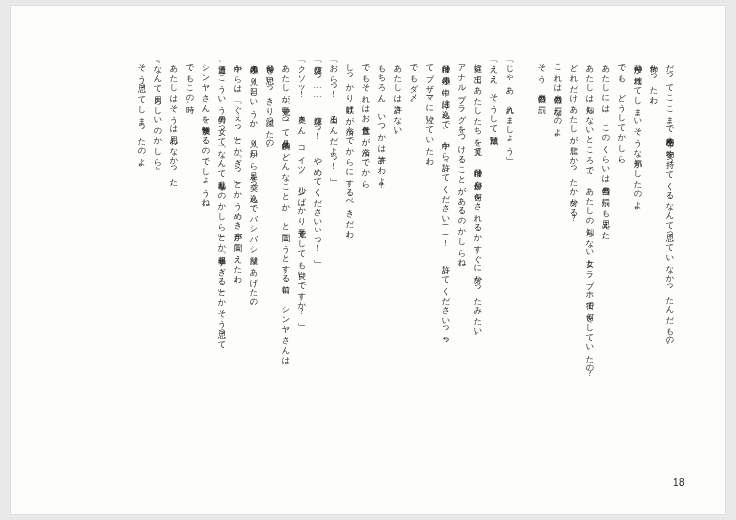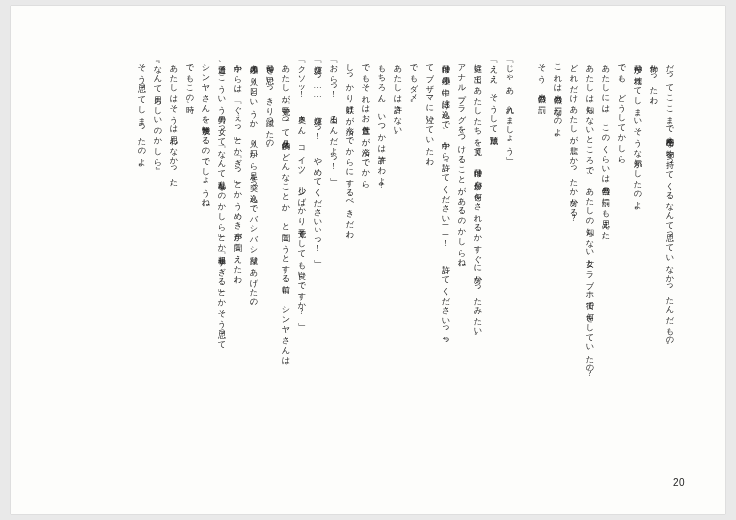--- a/index.html
+++ b/index.html
@@ -95,14 +95,14 @@
       <div class="col">仲司を思いっきり蹴ったの。</div>
       <div class="col">犬小屋の入り口というか、入り口から足を突っ込んでバシバシ蹴りあげたの。</div>
       <div class="col">中からは、「ぐぇっ」とか「ぎっ」とかうめき声が聞こえたわ。</div>
       <div class="col">普通、こういう男の女って「なんて乱暴なのかしら」とか「粗暴すぎる」とかそう思って</div>
       <div class="col">シンヤさんを軽蔑するのでしょうね。</div>
       <div class="col">でもこの時、</div>
       <div class="col">あたしはそうは思わなかった。</div>
       <div class="col">『なんて男らしいのかしら』</div>
       <div class="col">そう思ってしまったのよ。</div>
     </div>
-  <div class="page-number">20</div>
+  <div class="page-number">18</div>
 </div>
 
 </body></html>

